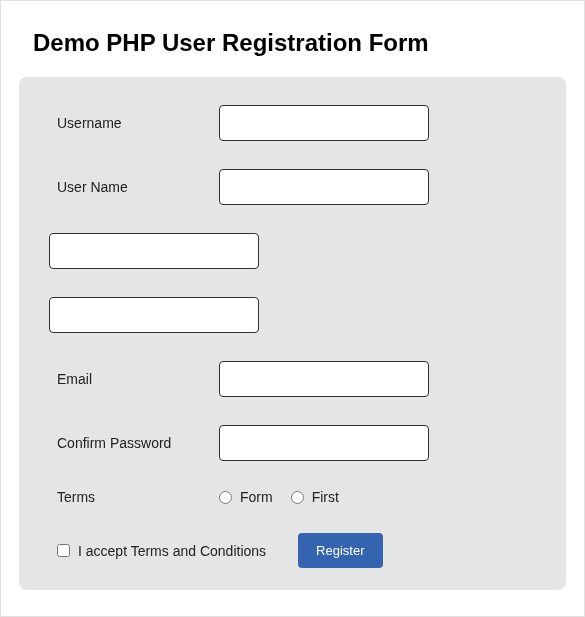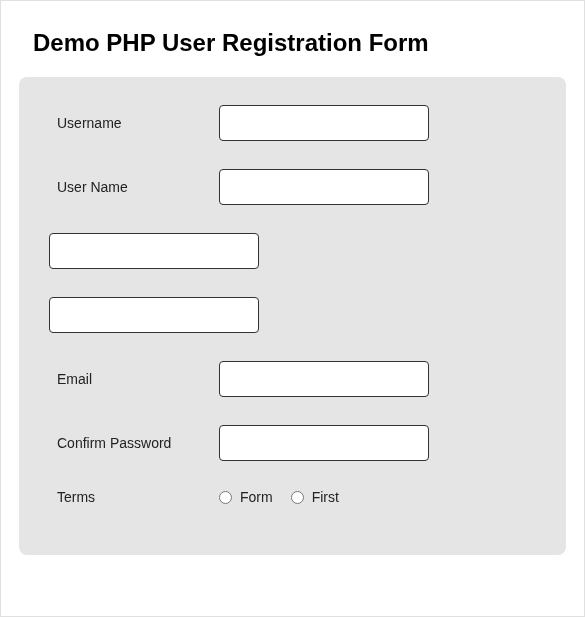--- a/index.html
+++ b/index.html
@@ -137,15 +137,22 @@
           <input type="radio" name="gender" style="">
           <span>Form</span>
         </div>
         <div class="opt">
           <input type="radio" name="gender" style="">
           <span>First</span>
         </div>
       </div>
     </div>
 
+    <div class="terms-row">
+      <label>
+        <input type="checkbox" style="">
+        <span>I accept Terms and Conditions</span>
+      </label>
+      <button class="btn-register">Register</button>
+    </div>
 
   </div>
 </div>
 
 </body></html>

